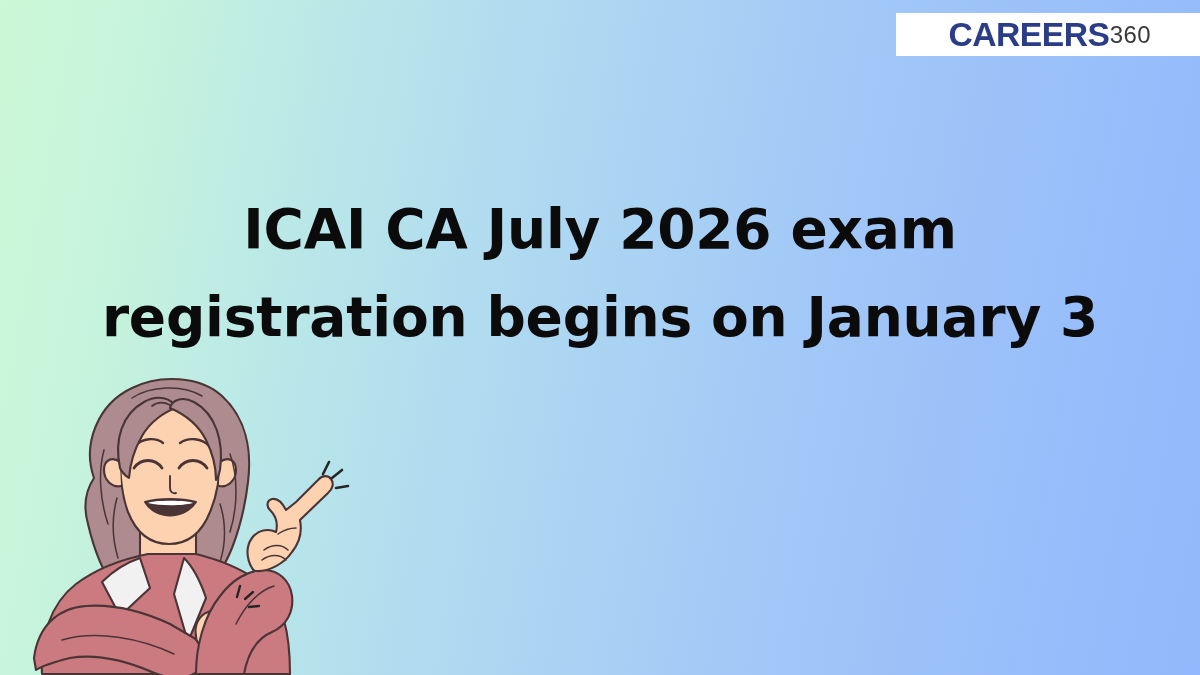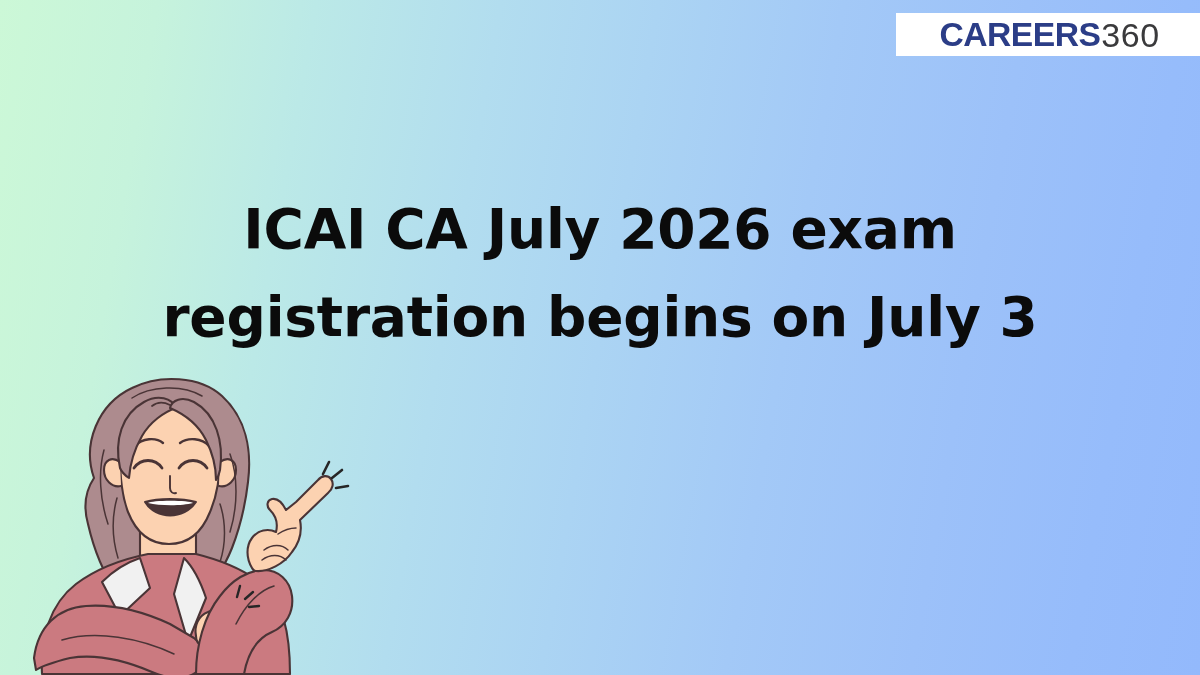--- a/index.html
+++ b/index.html
@@ -47,21 +47,21 @@
     font-weight:bold;
     font-size:33px;
     letter-spacing:-0.5px;
     color:#2b3d87;
     line-height:1;
     transform:scaleX(1.02);
   }
   #logo-360 {
     font-family:"Liberation Sans", sans-serif;
     font-weight:300;
-    font-size:34px;
+    font-size:24px;
     letter-spacing:0.5px;
     color:#3a3a3c;
     line-height:1;
     margin-left:2px;
   }
 
   
   #headline {
     position:absolute;
     left:0;
@@ -94,21 +94,21 @@
 
 <div id="banner">
 
   <div id="logo-box">
     <span id="logo-careers">CAREERS</span>
     <span id="logo-360">360</span>
   </div>
 
   <div id="headline">
     <span class="hl-line">ICAI CA July 2026 exam</span>
-    <span class="hl-line">registration begins on July 3</span>
+    <span class="hl-line">registration begins on January 3</span>
   </div>
 
   <div id="illustration">
     <svg viewBox="0 0 330 317" xmlns="http://www.w3.org/2000/svg">
       <defs>
         <clipPath id="frameClip">
             <rect x="0" y="0" width="330" height="317"></rect>
           </clipPath>
       </defs>
 

